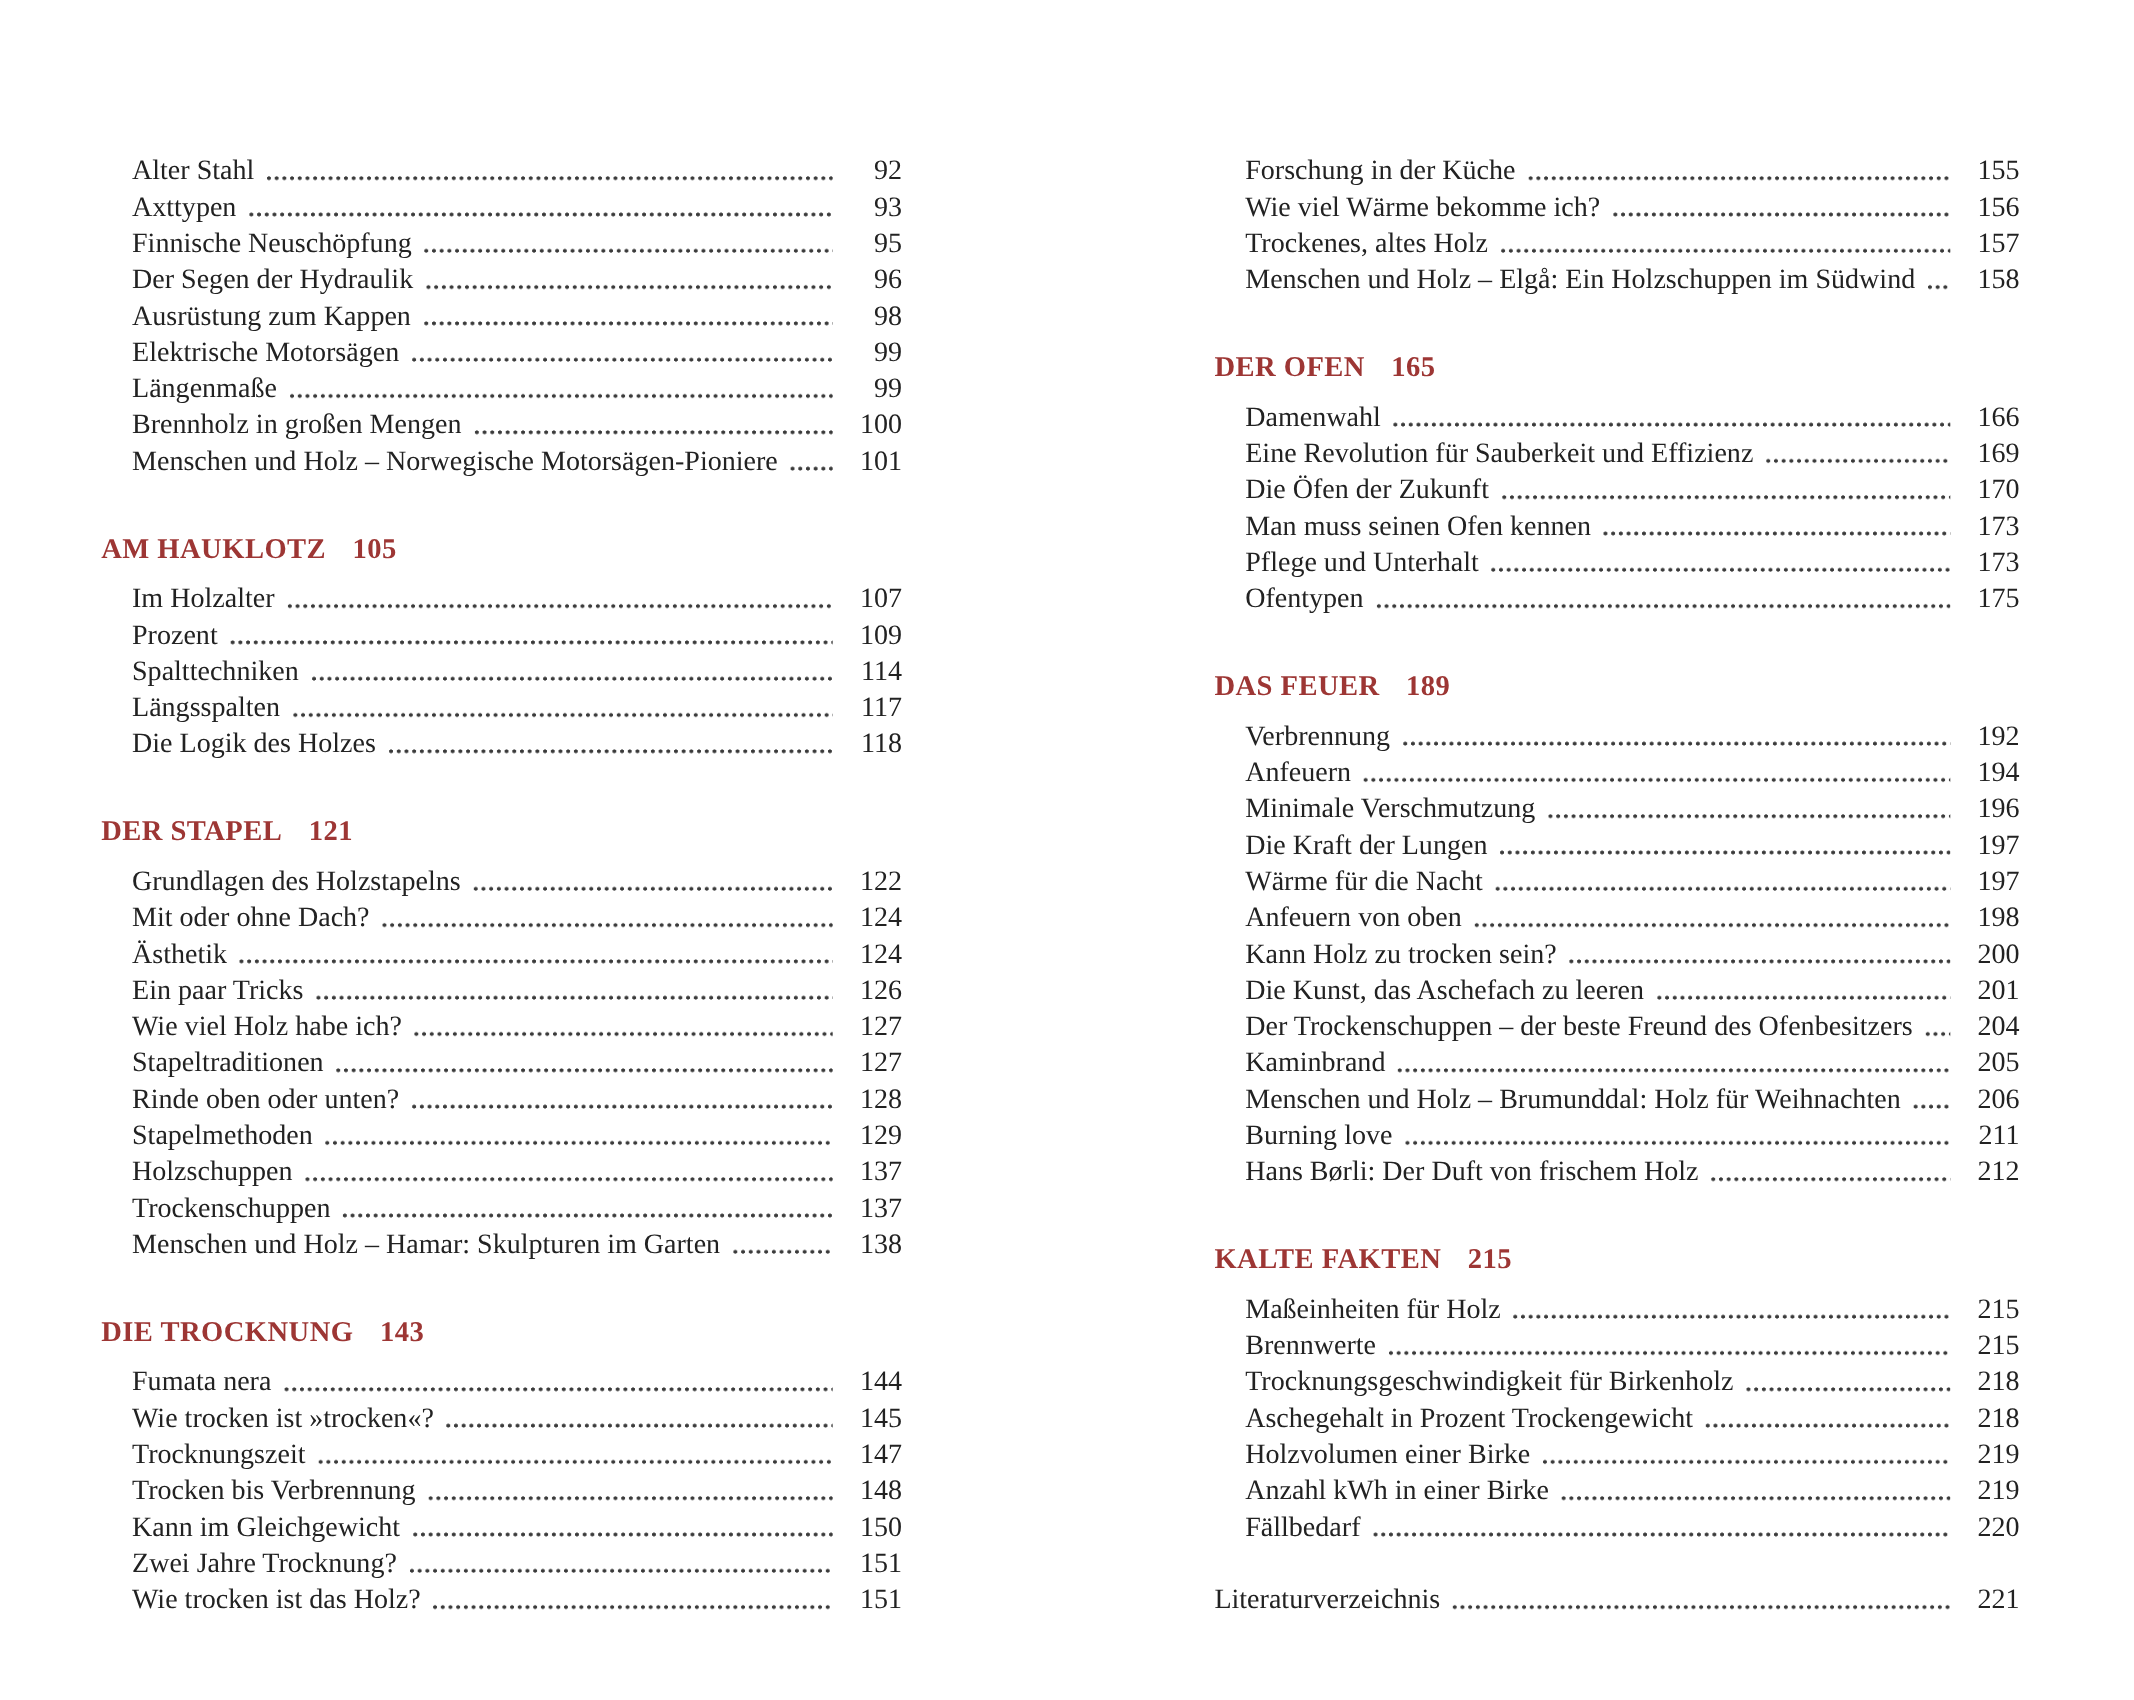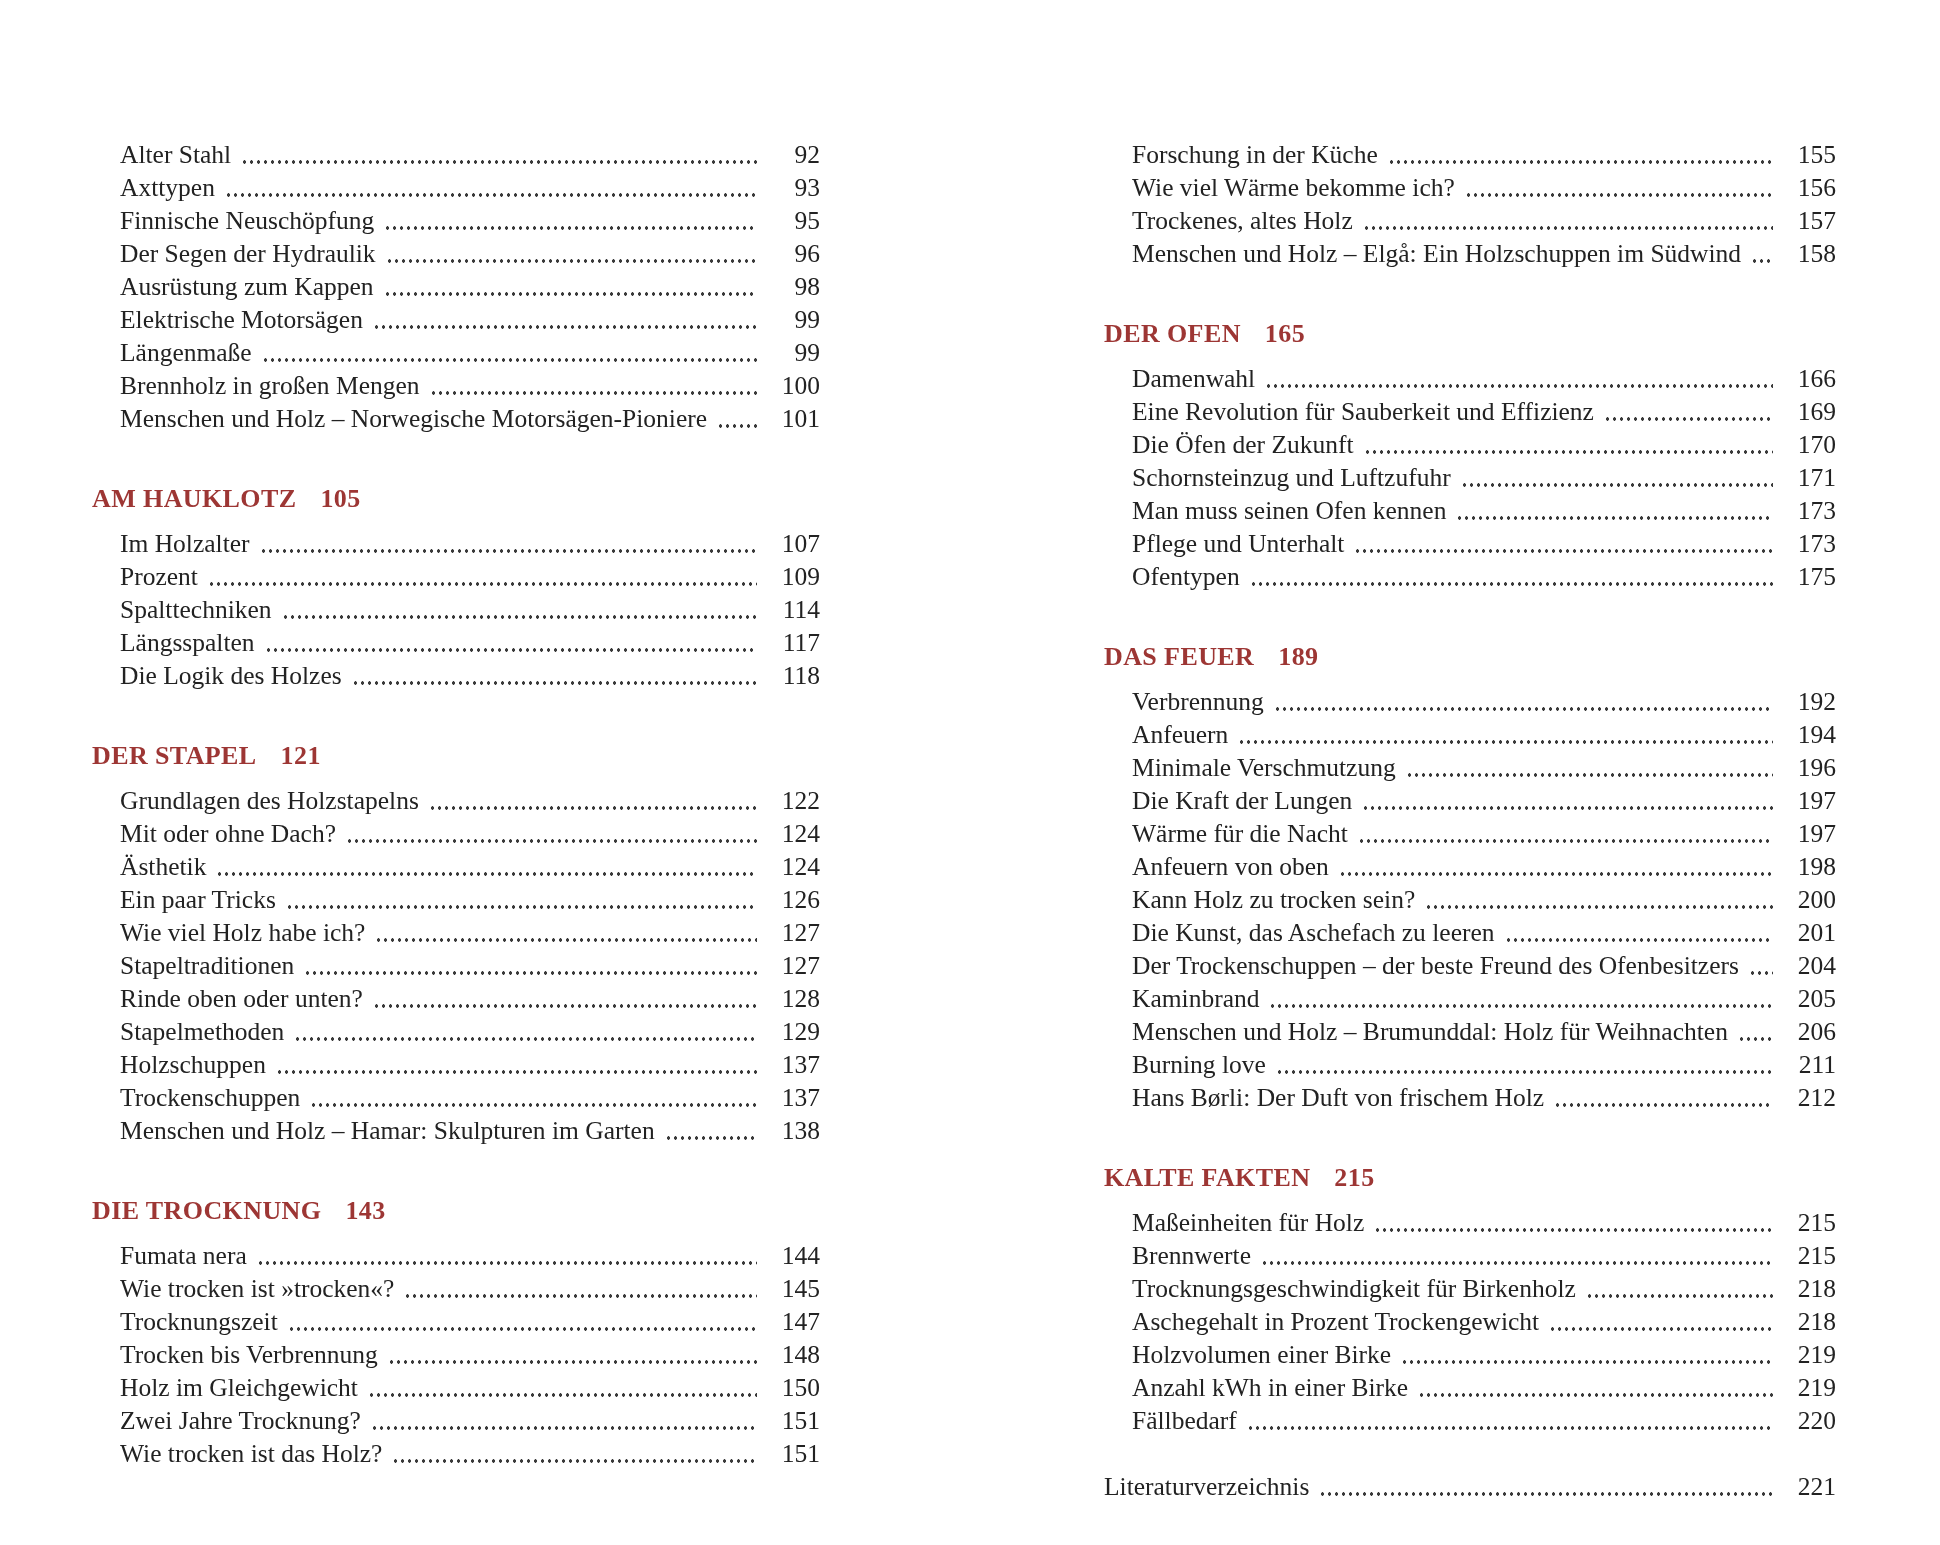--- a/index.html
+++ b/index.html
@@ -226,21 +226,21 @@
     <span class="label">Trocknungszeit</span>
     <span class="leader"></span>
     <span class="pagenum">147</span>
   </div>
         <div class="entry">
     <span class="label">Trocken bis Verbrennung</span>
     <span class="leader"></span>
     <span class="pagenum">148</span>
   </div>
         <div class="entry">
-    <span class="label">Holz im Gleichgewicht</span>
+    <span class="label">Kann im Gleichgewicht</span>
     <span class="leader"></span>
     <span class="pagenum">150</span>
   </div>
         <div class="entry">
     <span class="label">Zwei Jahre Trocknung?</span>
     <span class="leader"></span>
     <span class="pagenum">151</span>
   </div>
         <div class="entry">
     <span class="label">Wie trocken ist das Holz?</span>
@@ -286,25 +286,20 @@
     <span class="label">Eine Revolution für Sauberkeit und Effizienz</span>
     <span class="leader"></span>
     <span class="pagenum">169</span>
   </div>
         <div class="entry">
     <span class="label">Die Öfen der Zukunft</span>
     <span class="leader"></span>
     <span class="pagenum">170</span>
   </div>
         <div class="entry">
-    <span class="label">Schornsteinzug und Luftzufuhr</span>
-    <span class="leader"></span>
-    <span class="pagenum">171</span>
-  </div>
-        <div class="entry">
     <span class="label">Man muss seinen Ofen kennen</span>
     <span class="leader"></span>
     <span class="pagenum">173</span>
   </div>
         <div class="entry">
     <span class="label">Pflege und Unterhalt</span>
     <span class="leader"></span>
     <span class="pagenum">173</span>
   </div>
         <div class="entry">

